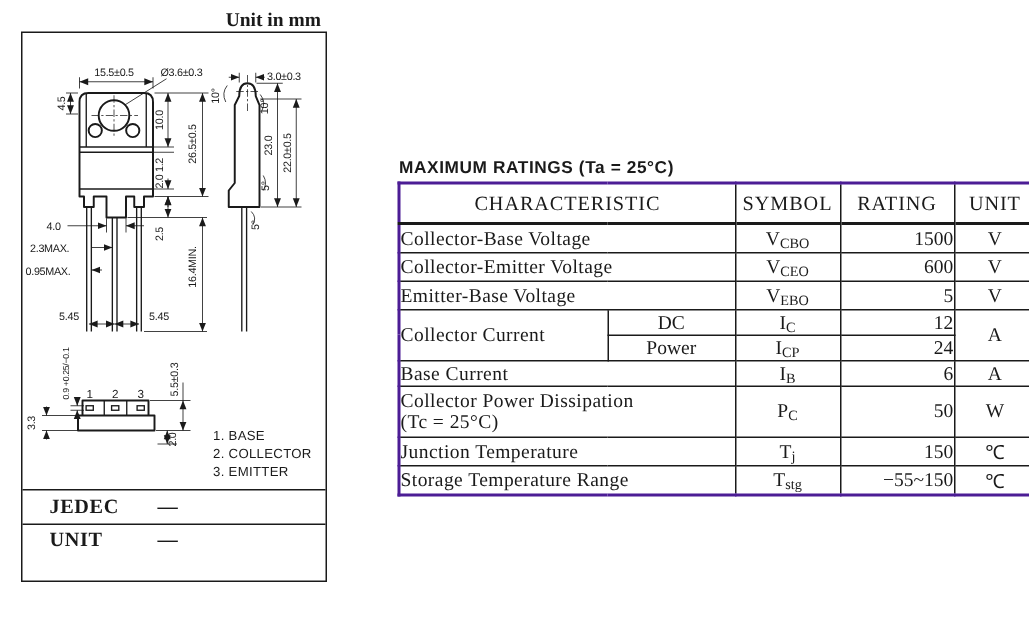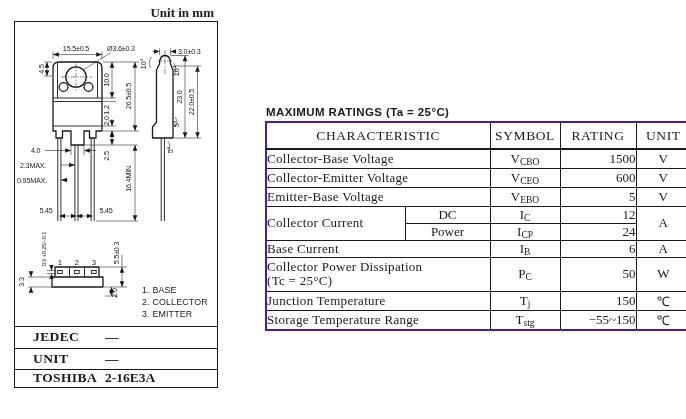--- a/index.html
+++ b/index.html
@@ -202,24 +202,20 @@
     </svg>
 
     <div class="std-row row-jedec">
       <span class="org">JEDEC</span>
       <span class="code">—</span>
     </div>
     <div class="std-row row-eiaj">
       <span class="org">UNIT</span>
       <span class="code">—</span>
     </div>
-    <div class="std-row row-toshiba">
-      <span class="org">TOSHIBA</span>
-      <span class="code">2-16E3A</span>
-    </div>
   </div>
 
 </div>
 
 <div class="right-panel">
   <div class="ratings-title">MAXIMUM RATINGS (Ta = 25°C)</div>
 
   <table class="ratings">
     <colgroup>
         <col style="width:139px">

